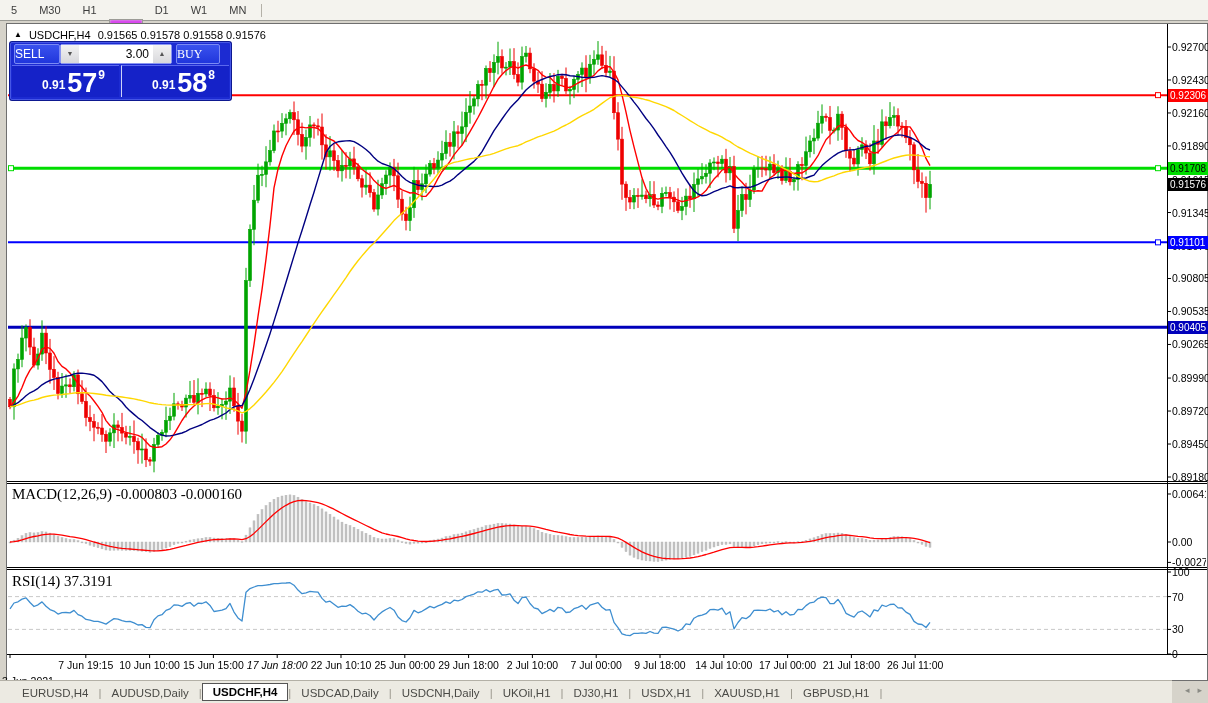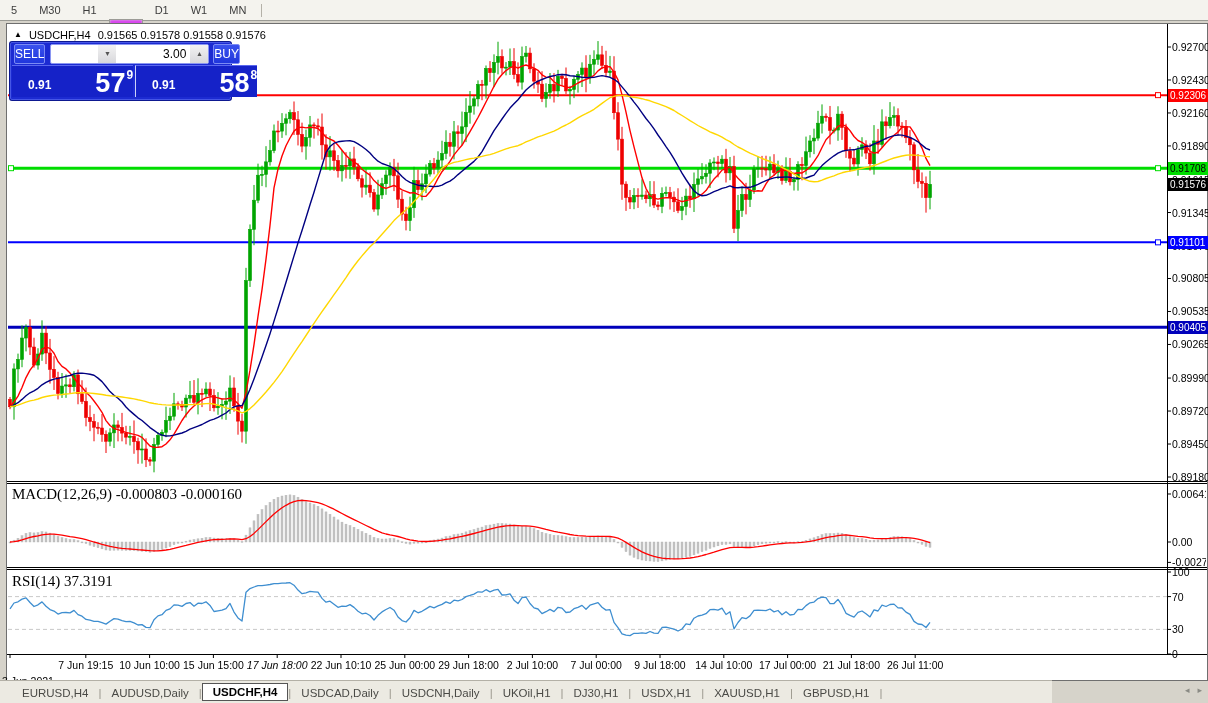--- a/index.html
+++ b/index.html
@@ -33,52 +33,52 @@
     left:10px;top:42px;width:219px;height:56px;z-index:6;
     background:#1c2bd2;border:1px solid #4656e6;border-radius:2px;
     box-shadow:0 0 0 1px #0d1890;
   }
   .tp-row1{position:absolute;left:0;top:0;width:100%;height:22px;display:flex;align-items:center;}
   .tp-btn{
     height:18px;line-height:18px;text-align:left;color:#fff;font-size:12px;
     background:linear-gradient(#3a52ee,#2036dc);border:1px solid #7b8af4;border-radius:2px;cursor:pointer;
   }
   #sell-btn{width:44px;margin-left:3px;}
-  #buy-btn{width:42px;margin-left:4px;}
-  .vol-group{display:flex;margin-left:5px;height:18px;border:1px solid #8a96f2;background:#fff;border-radius:2px;padding-left:47px;}
+  #buy-btn{width:42px;margin-left:4px;font-family:Liberation Serif, serif;}
+  .vol-group{display:flex;height:18px;border:1px solid #8a96f2;background:#fff;border-radius:2px;}
   .spin-btn{
     width:18px;height:18px;background:linear-gradient(#f2f2f2,#d8d8dc);
     border:0;color:#555;font-size:7px;line-height:18px;text-align:center;cursor:pointer;
   }
   #vol-input{
     width:70px;height:18px;border:0;outline:none;text-align:right;font-size:12px;padding:0 4px 0 0;
     font-family:"Liberation Sans","DejaVu Sans",sans-serif;color:#000;
   }
   .tp-row2{position:absolute;left:0;top:22px;width:100%;height:33px;display:flex;}
   .price-box{
     flex:1;margin:0 1px 1px 1px;background:#1522c8;
     display:flex;align-items:flex-end;justify-content:center;color:#fff;padding-bottom:2px;
     border-top:1px solid #5a68ee;
   }
   .price-box + .price-box{border-left:1px solid #cdd2f8;}
   .p-small{font-size:12px;font-weight:bold;margin:0 2px 3px 16px;}
-  .p-big{font-size:27px;font-weight:bold;line-height:0.85;margin-left:42px;}
+  .p-big{font-size:27px;font-weight:bold;line-height:0.85;}
   .p-sup{font-size:12px;font-weight:bold;margin:0 0 13px 1px;}
   
   .ind-label{font-size:15px;color:#000;z-index:4;font-family:Liberation Serif, serif;}
   
   .tick-label{position:absolute;left:1172px;font-size:10.5px;color:#000;white-space:nowrap;z-index:3;}
   .badge{
     position:absolute;left:1168px;width:40px;height:13px;line-height:13px;
     font-size:10px;padding-left:2px;z-index:4;white-space:nowrap;
   }
   .time-label{position:absolute;top:659px;font-size:10.5px;color:#000;white-space:nowrap;z-index:3;}
   
   #tab-bar{
-    left:0;top:680px;width:1052px;height:23px;background:#eceae2;
+    left:0;top:680px;width:1172px;height:23px;background:#eceae2;
     border-top:1px solid #b3b0a6;display:flex;align-items:center;font-size:11.5px;color:#4a4a46;z-index:7;
   }
   .tab-item{padding:3px 10px;white-space:nowrap;cursor:pointer;}
   .tab-item.active{
     background:#fff;border:1px solid #555;font-weight:bold;color:#000;padding:2px 10px;margin-top:-1px;
   }
   .tab-sep{color:#9a978c;}
   #tab-nav{position:absolute;right:6px;top:685px;display:flex;gap:8px;color:#8a8a84;font-size:9px;z-index:8;}
   #tab-nav span{cursor:pointer;}
 </style>

